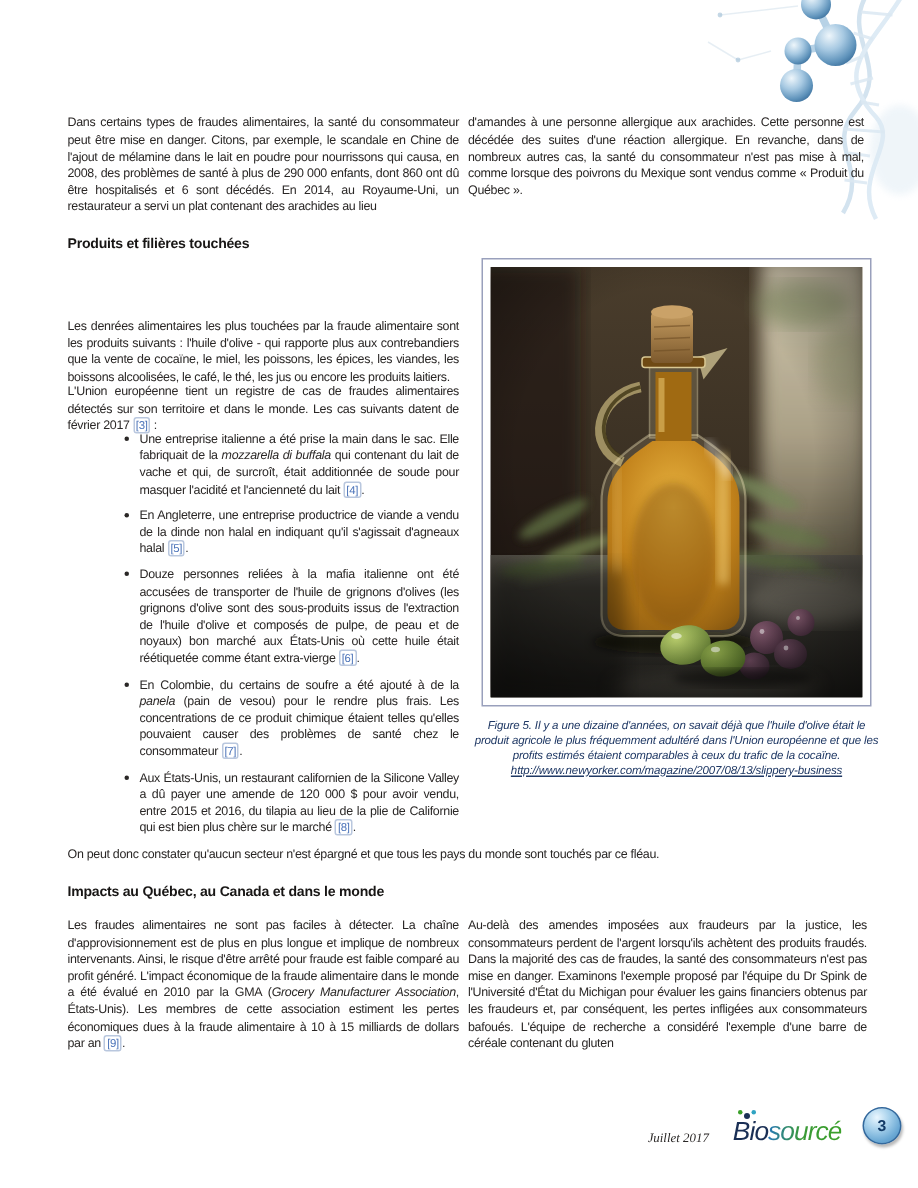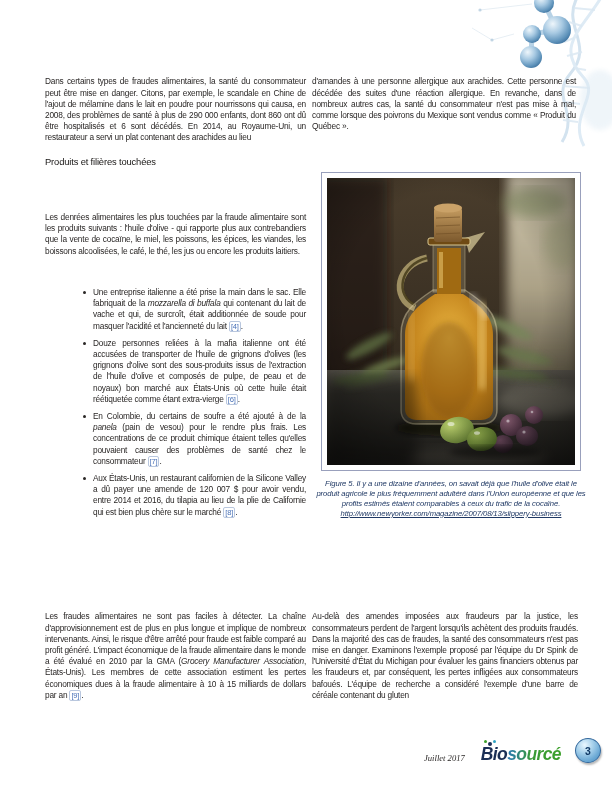--- a/index.html
+++ b/index.html
@@ -1,19 +1,19 @@
 <!DOCTYPE html>
 <html lang="fr"><head>
 <meta charset="utf-8">
 <style>
   html,body{margin:0;padding:0;background:#ffffff;}
   .page{position:relative;width:612px;height:784px;background:#fff;overflow:hidden;
         font-family:"Liberation Sans",sans-serif;color:#2a2726;}
   .para{font-size:8.3px;line-height:11.2px;text-align:justify;letter-spacing:-0.2px;}
-  .h{position:absolute;font-size:9.4px;font-weight:normal;color:#181615;letter-spacing:-0.15px;}
+  .h{position:absolute;font-size:9.4px;font-weight:bold;color:#181615;letter-spacing:-0.15px;}
   .abs{position:absolute;}
   
   .seg-i{font-style:italic;}
   .seg-ref{color:#4a72b8;border:1px solid #b9c7de;border-radius:2px;padding:0 1px;font-size:7.6px;}
   .seg-link{text-decoration:underline;margin-top:16px;}
   
   #p1-left{left:45px;top:68px;width:261px;}
   #p1-right{left:312px;top:68px;width:264px;}
   #h1{left:45px;top:156px;}
   #p2{left:45px;top:172px;width:261px;margin-top:40px;}
@@ -29,21 +29,21 @@
   
   #figure{left:321px;top:172px;width:260px;height:299px;border:1px solid #99a0bc;
         background:#fff;box-sizing:border-box;padding:5px;}
   #figure svg{display:block;width:248px;height:287px;}
   #caption{left:313px;top:479px;width:276px;text-align:center;font-style:italic;
         font-size:7.7px;line-height:9.9px;color:#1f3864;letter-spacing:-0.1px;overflow-wrap:break-word;}
   
   #footer{position:absolute;top:738px;right:11px;display:flex;align-items:flex-end;}
   #footer-date{font-family:"Liberation Serif",serif;font-style:italic;font-size:8.6px;
         color:#2a2726;margin-right:16px;}
-  #logo{position:relative;font-weight:bold;font-style:italic;font-size:17.5px;
+  #logo{position:relative;font-weight:normal;font-style:italic;font-size:17.5px;
         letter-spacing:-0.6px;line-height:1;}
   #logo .bio{color:#1a2f55;}
   #logo .source{background:linear-gradient(90deg,#2878b8 0%,#3a9a37 45%,#3ba02a 100%);
         -webkit-background-clip:text;background-clip:text;color:#3ba02a;
         -webkit-text-fill-color:transparent;}
   @supports not (background-clip:text){ #logo .source{color:#3ba02a;-webkit-text-fill-color:#3ba02a;} }
   #logo .mol-dot{position:absolute;border-radius:50%;}
   #logo .d1{width:4px;height:4px;background:#1a2f55;left:7px;top:-4px;}
   #logo .d2{width:3px;height:3px;background:#2fa3c2;left:12px;top:-6px;}
   #logo .d3{width:3px;height:3px;background:#3ba02a;left:3px;top:-6px;}
@@ -106,26 +106,28 @@
     <circle cx="95" cy="30" r="14" fill="url(#ball)"></circle>
     <circle cx="70" cy="34" r="9" fill="url(#ball)"></circle>
     <circle cx="69" cy="57" r="11" fill="url(#ball)"></circle>
   </svg>
 
   <p id="p1-left" class="abs para">Dans certains types de fraudes alimentaires, la santé du consommateur peut être mise en danger. Citons, par exemple, le scandale en Chine de l'ajout de mélamine dans le lait en poudre pour nourrissons qui causa, en 2008, des problèmes de santé à plus de 290 000 enfants, dont 860 ont dû être hospitalisés et 6 sont décédés. En 2014, au Royaume-Uni, un restaurateur a servi un plat contenant des arachides au lieu</p>
   <p id="p1-right" class="abs para">d'amandes à une personne allergique aux arachides. Cette personne est décédée des suites d'une réaction allergique. En revanche, dans de nombreux autres cas, la santé du consommateur n'est pas mise à mal, comme lorsque des poivrons du Mexique sont vendus comme « Produit du Québec ».</p>
 
   <div id="h1" class="h">Produits et filières touchées</div>
   <p id="p2" class="abs para">Les denrées alimentaires les plus touchées par la fraude alimentaire sont les produits suivants : l'huile d'olive - qui rapporte plus aux contrebandiers que la vente de cocaïne, le miel, les poissons, les épices, les viandes, les boissons alcoolisées, le café, le thé, les jus ou encore les produits laitiers.</p>
+  <p id="p3" class="abs para"><span>L'Union européenne tient un registre de cas de fraudes alimentaires détectés sur son territoire et dans le monde. Les cas suivants datent de février 2017 </span><span class="seg-ref">[3]</span><span> :</span></p>
 
   <ul id="bullets" class="abs">
     <li class="para"><span>Une entreprise italienne a été prise la main dans le sac. Elle fabriquait de la </span><span class="seg-i">mozzarella di buffala</span><span> qui contenant du lait de vache et qui, de surcroît, était additionnée de soude pour masquer l'acidité et l'ancienneté du lait </span><span class="seg-ref">[4]</span><span>.</span></li>
+    <li class="para"><span>En Angleterre, une entreprise productrice de viande a vendu de la dinde non halal en indiquant qu'il s'agissait d'agneaux halal </span><span class="seg-ref">[5]</span><span>.</span></li>
     <li class="para"><span>Douze personnes reliées à la mafia italienne ont été accusées de transporter de l'huile de grignons d'olives (les grignons d'olive sont des sous-produits issus de l'extraction de l'huile d'olive et composés de pulpe, de peau et de noyaux) bon marché aux États-Unis où cette huile était réétiquetée comme étant extra-vierge </span><span class="seg-ref">[6]</span><span>.</span></li>
     <li class="para"><span>En Colombie, du certains de soufre a été ajouté à de la </span><span class="seg-i">panela</span><span> (pain de vesou) pour le rendre plus frais. Les concentrations de ce produit chimique étaient telles qu'elles pouvaient causer des problèmes de santé chez le consommateur </span><span class="seg-ref">[7]</span><span>.</span></li>
-    <li class="para"><span>Aux États-Unis, un restaurant californien de la Silicone Valley a dû payer une amende de 120 007 $ pour avoir vendu, entre 2014 et 2016, du tilapia au lieu de la plie de Californie qui est bien plus chère sur le marché </span><span class="seg-ref">[8]</span><span>.</span></li>
+    <li class="para"><span>Aux États-Unis, un restaurant californien de la Silicone Valley a dû payer une amende de 120 000 $ pour avoir vendu, entre 2015 et 2016, du tilapia au lieu de la plie de Californie qui est bien plus chère sur le marché </span><span class="seg-ref">[8]</span><span>.</span></li>
   </ul>
 
   <figure id="figure" class="abs" style="margin:0;">
     <svg viewBox="0 0 248 287" preserveAspectRatio="none">
       <defs>
         <linearGradient id="wall" x1="0" y1="0" x2="0" y2="1">
           <stop offset="0" stop-color="#4a3d2c"></stop>
             <stop offset="0.5" stop-color="#3a3023"></stop>
             <stop offset="1" stop-color="#231d13"></stop>
         </linearGradient>
@@ -240,21 +242,23 @@
       </g>
       <ellipse cx="168" cy="274" rx="46" ry="6" fill="#000000" opacity="0.45" filter="url(#b3)"></ellipse>
 
       <rect width="248" height="287" fill="url(#vig)"></rect>
       <rect x="0" y="200" width="90" height="87" fill="#000000" opacity="0.3" filter="url(#b6)"></rect>
     </svg>
   </figure>
 
   <figcaption id="caption" class="abs"><span>Figure 5. Il y a une dizaine d'années, on savait déjà que l'huile d'olive était le produit agricole le plus fréquemment adultéré dans l'Union européenne et que les profits estimés étaient comparables à ceux du trafic de la cocaïne. </span><span class="seg-link">http://www.newyorker.com/magazine/2007/08/13/slippery-business</span></figcaption>
 
-
+  <p id="conclusion" class="abs para">On peut donc constater qu'aucun secteur n'est épargné et que tous les pays du monde sont touchés par ce fléau.</p>
+
+  <div id="h2" class="h">Impacts au Québec, au Canada et dans le monde</div>
   <p id="p4" class="abs para"><span>Les fraudes alimentaires ne sont pas faciles à détecter. La chaîne d'approvisionnement est de plus en plus longue et implique de nombreux intervenants. Ainsi, le risque d'être arrêté pour fraude est faible comparé au profit généré. L'impact économique de la fraude alimentaire dans le monde a été évalué en 2010 par la GMA (</span><span class="seg-i">Grocery Manufacturer Association</span><span>, États-Unis). Les membres de cette association estiment les pertes économiques dues à la fraude alimentaire à 10 à 15 milliards de dollars par an </span><span class="seg-ref">[9]</span><span>.</span></p>
   <p id="p5" class="abs para">Au-delà des amendes imposées aux fraudeurs par la justice, les consommateurs perdent de l'argent lorsqu'ils achètent des produits fraudés. Dans la majorité des cas de fraudes, la santé des consommateurs n'est pas mise en danger. Examinons l'exemple proposé par l'équipe du Dr Spink de l'Université d'État du Michigan pour évaluer les gains financiers obtenus par les fraudeurs et, par conséquent, les pertes infligées aux consommateurs bafoués. L'équipe de recherche a considéré l'exemple d'une barre de céréale contenant du gluten</p>
 
   <div id="footer">
     <span id="footer-date">Juillet 2017</span>
     <span id="logo">
       <span class="mol-dot d1"></span>
       <span class="mol-dot d2"></span>
       <span class="mol-dot d3"></span>
       <span class="bio">Bio</span><span class="source">sourcé</span>

